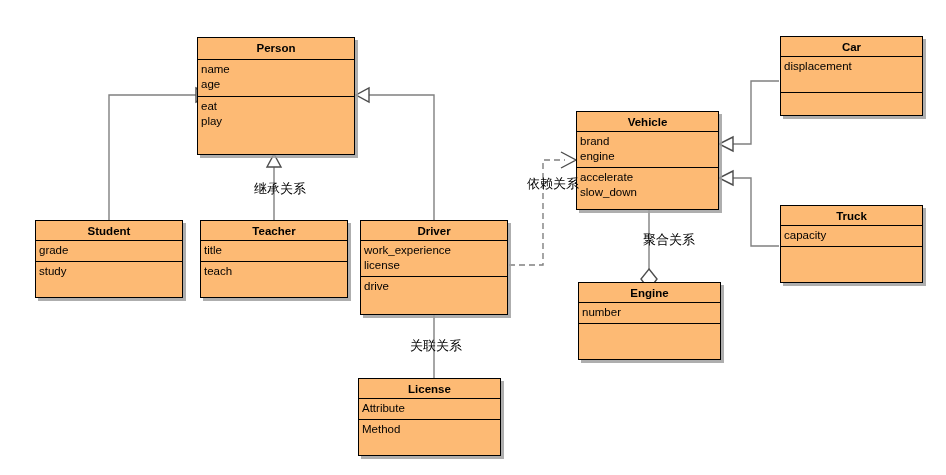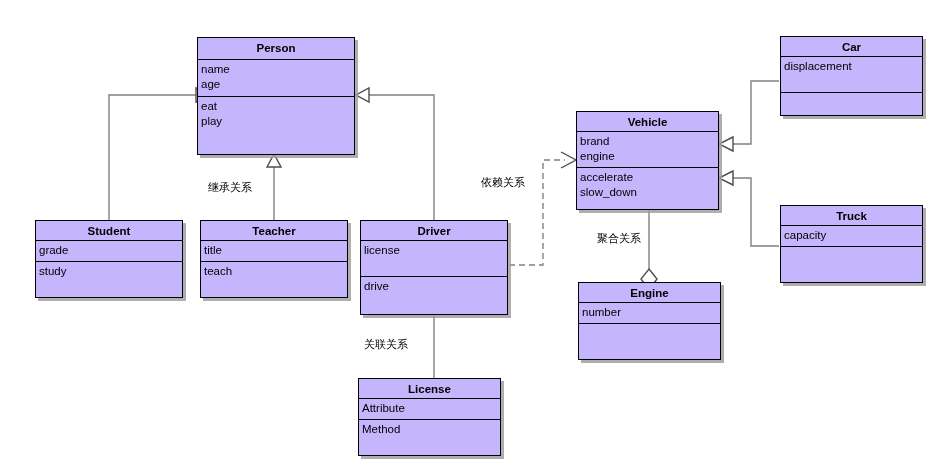--- a/index.html
+++ b/index.html
@@ -18,21 +18,21 @@
     width: 946px; height: 475px;
   }
   svg.edges {
     position: absolute;
     left: 0; top: 0;
     width: 946px; height: 475px;
     pointer-events: none;
   }
   .uml-class {
     position: absolute;
-    background: #c4b5fd;
+    background: #fdba74;
     border: 1.6px solid #000000;
     box-sizing: border-box;
     box-shadow: 3px 3px 0 0 rgba(160,160,160,0.85);
     z-index: 5;
   }
   .cls-title {
     text-align: center;
     font-weight: bold;
     font-size: 11.5px;
     color: #000000;
@@ -50,26 +50,27 @@
     overflow: hidden;
   }
   .cls-attrs {
     border-bottom: 1.6px solid #000000;
   }
   .cls-row {
     white-space: nowrap;
   }
   .edge-label {
     position: absolute;
-    font-size: 11px;
+    font-size: 13px;
     color: #000000;
     white-space: nowrap;
     z-index: 6;
     background: transparent;
     line-height: 1;
+    margin-left: 46px;
   }
 </style>
 </head>
 <body>
 
 <div id="canvas">
 
   <svg class="edges" viewBox="0 0 946 475" width="946" height="475">
 
     <g>
@@ -140,20 +141,21 @@
       <div class="cls-row">title</div>
     </div>
     <div class="cls-compartment">
       <div class="cls-row">teach</div>
     </div>
   </div>
 
   <div class="uml-class" style="left:360px; top:220px; width:148px; height:95px;">
     <div class="cls-title" style="height:20px;text-align:center;">Driver</div>
     <div class="cls-compartment cls-attrs" style="height:36px;">
+      <div class="cls-row">work_experience</div>
       <div class="cls-row">license</div>
     </div>
     <div class="cls-compartment">
       <div class="cls-row">drive</div>
     </div>
   </div>
 
   <div class="uml-class" style="left:576px; top:111px; width:143px; height:99px;">
     <div class="cls-title" style="height:20px;">Vehicle</div>
     <div class="cls-compartment cls-attrs" style="height:36px;">

